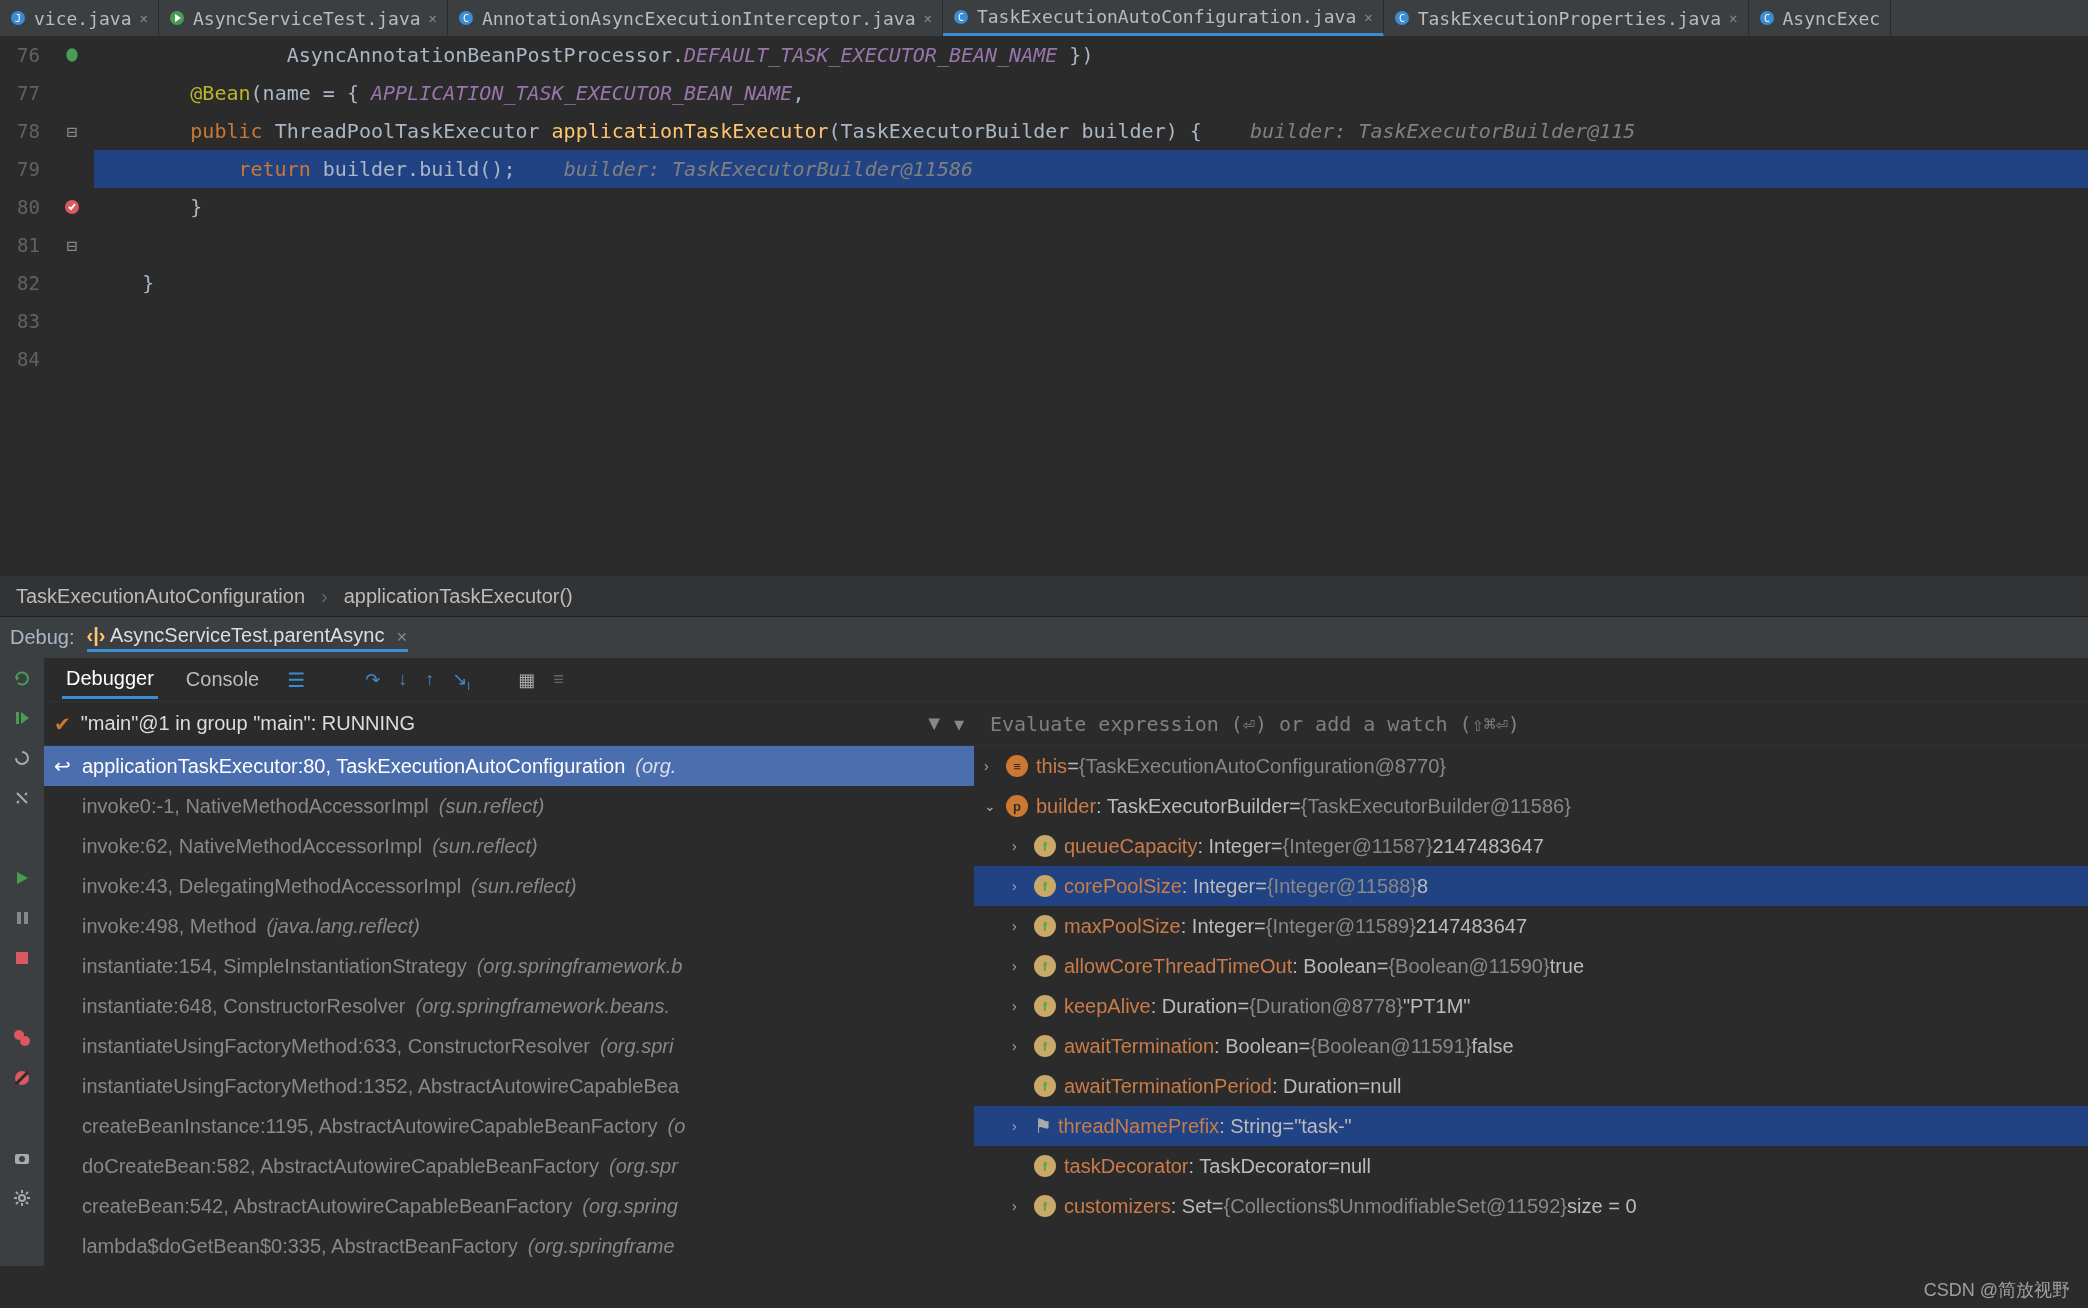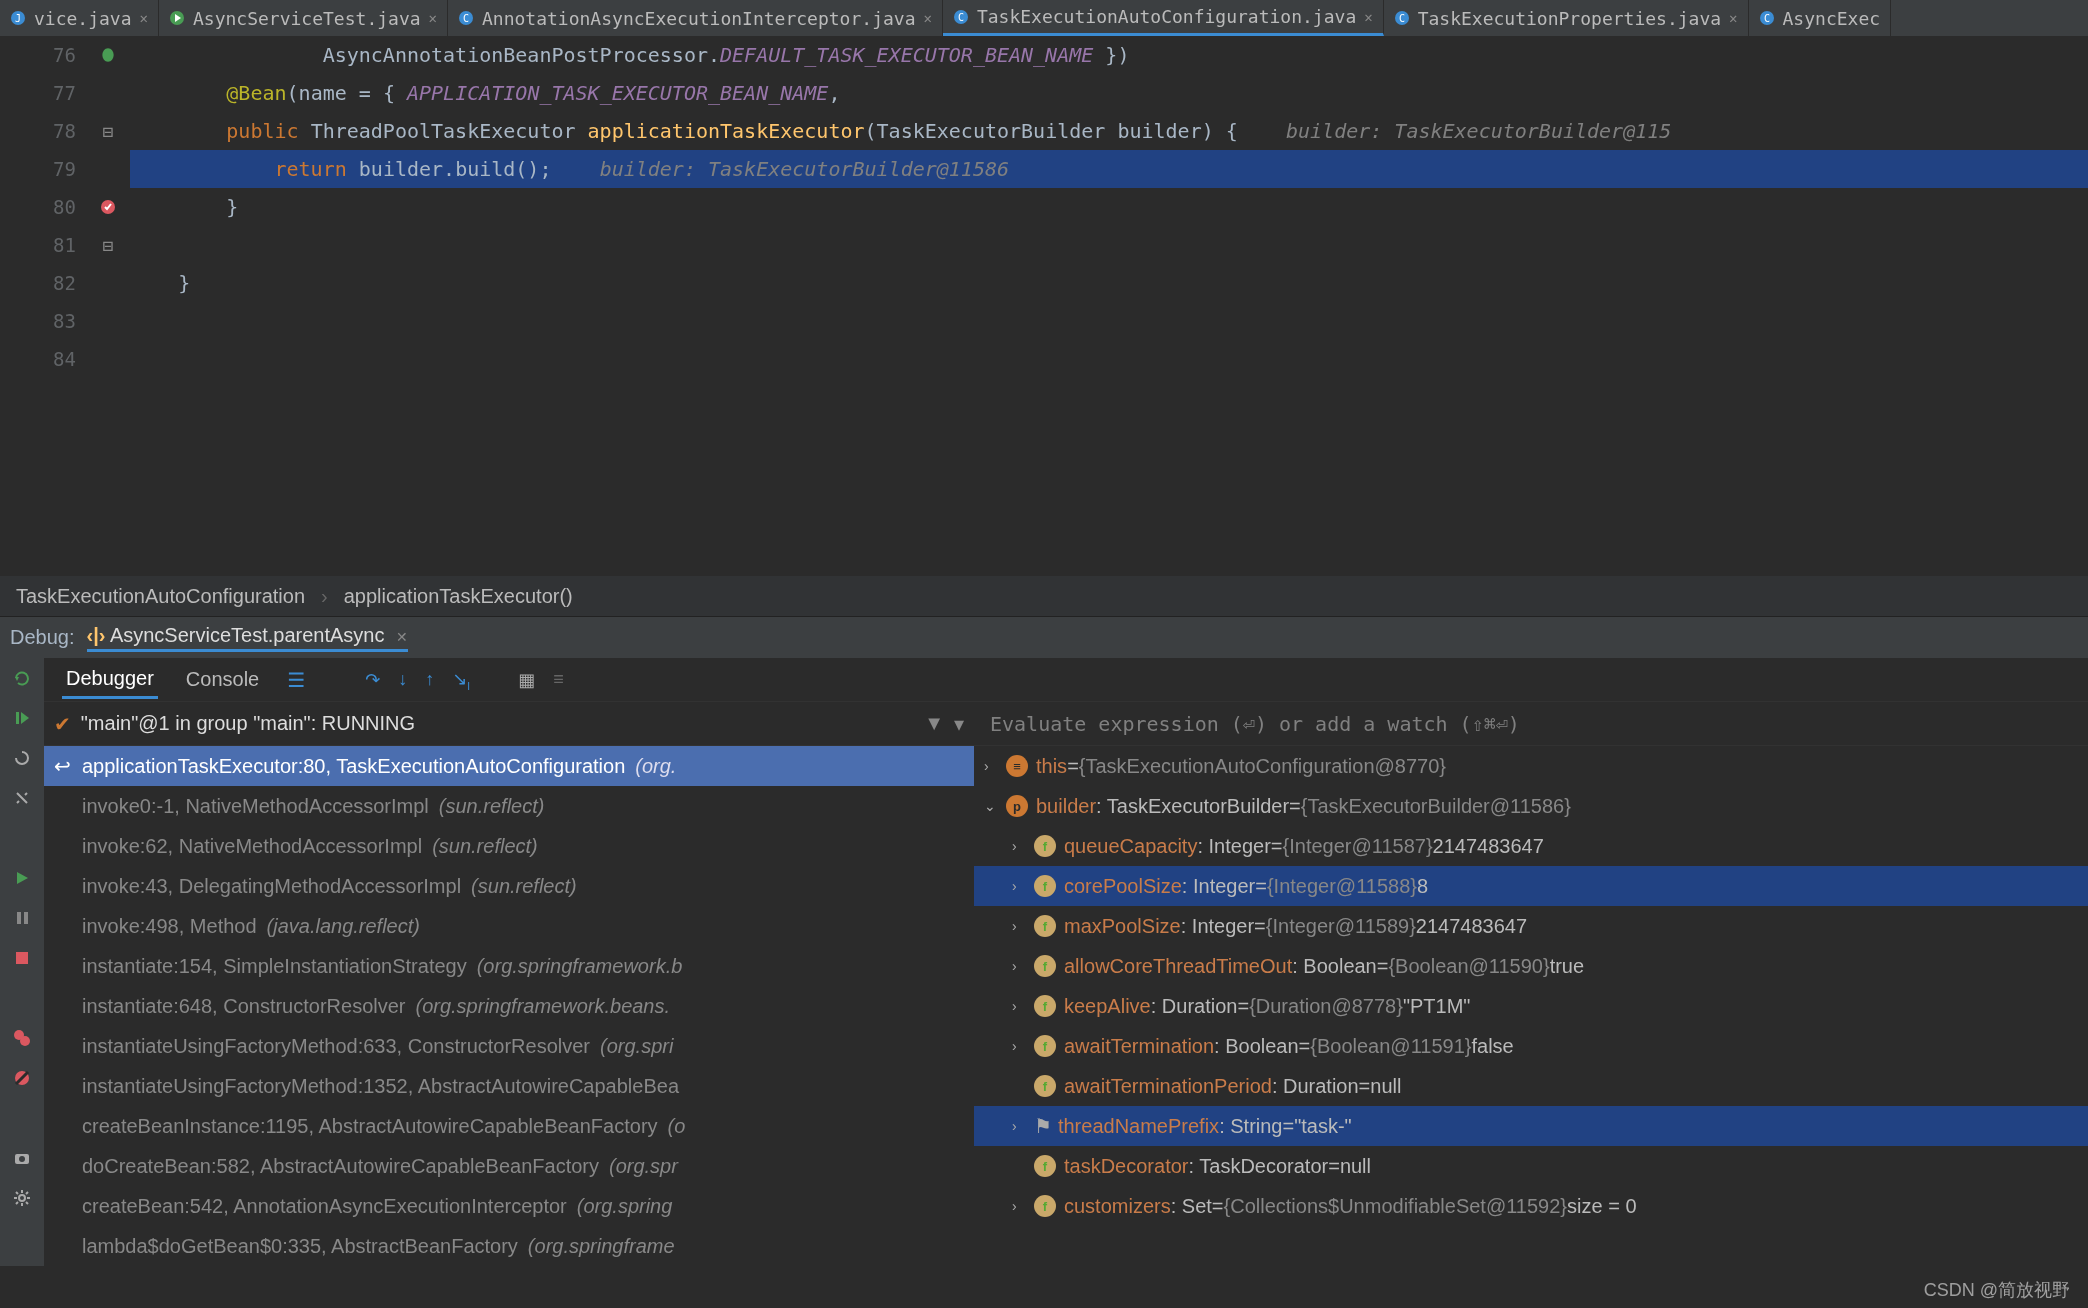--- a/index.html
+++ b/index.html
@@ -27,21 +27,21 @@
     gap: 8px;
     color: #bbbbbb;
     border-right: 1px solid #2b2b2b;
     white-space: nowrap;
   }
   .tab.active { border-bottom: 3px solid #3b8cd3; }
   .tab .close { color: #888; font-size: 14px; }
   .tab .ticon { width:16px; height:16px; display:flex; align-items:center; justify-content:center; }
   .ticon svg { width:16px; height:16px; }
   
-  .editor-area { display:flex; background:#2b2b2b; height:540px;padding-left:36px; }
+  .editor-area { display:flex; background:#2b2b2b; height:540px; }
   .gutter { width:50px; text-align:right; padding-right:10px; color:#606366; font-family:"Menlo",monospace; }
   .gutter div { height:38px; line-height:38px; font-size:19px;}
   .gicons { width:44px; }
   .gicons div { height:38px; display:flex; align-items:center; justify-content:center; }
   .code { flex:1; font-family:"Menlo",monospace; font-size:20px; }
   .codeline { height:38px; line-height:38px; white-space:pre; }
   .hl { background:#214283; }
   .ann { color:#bbb529; }
   .kw { color:#cc7832; }
   .str-const { color:#9876aa; font-style:italic; }
@@ -369,21 +369,21 @@
               <span class="gray">createBeanInstance:1195, AbstractAutowireCapableBeanFactory </span>
               <span class="grayi">(o</span>
             </div>
           <div class="frame-row">
               <span class="ret"></span>
               <span class="gray">doCreateBean:582, AbstractAutowireCapableBeanFactory </span>
               <span class="grayi">(org.spr</span>
             </div>
           <div class="frame-row">
               <span class="ret"></span>
-              <span class="gray">createBean:542, AnnotationAsyncExecutionInterceptor </span>
+              <span class="gray">createBean:542, AbstractAutowireCapableBeanFactory </span>
               <span class="grayi">(org.spring</span>
             </div>
           <div class="frame-row">
               <span class="ret"></span>
               <span class="gray">lambda$doGetBean$0:335, AbstractBeanFactory </span>
               <span class="grayi">(org.springframe</span>
             </div>
         </div>
       </div>
 

